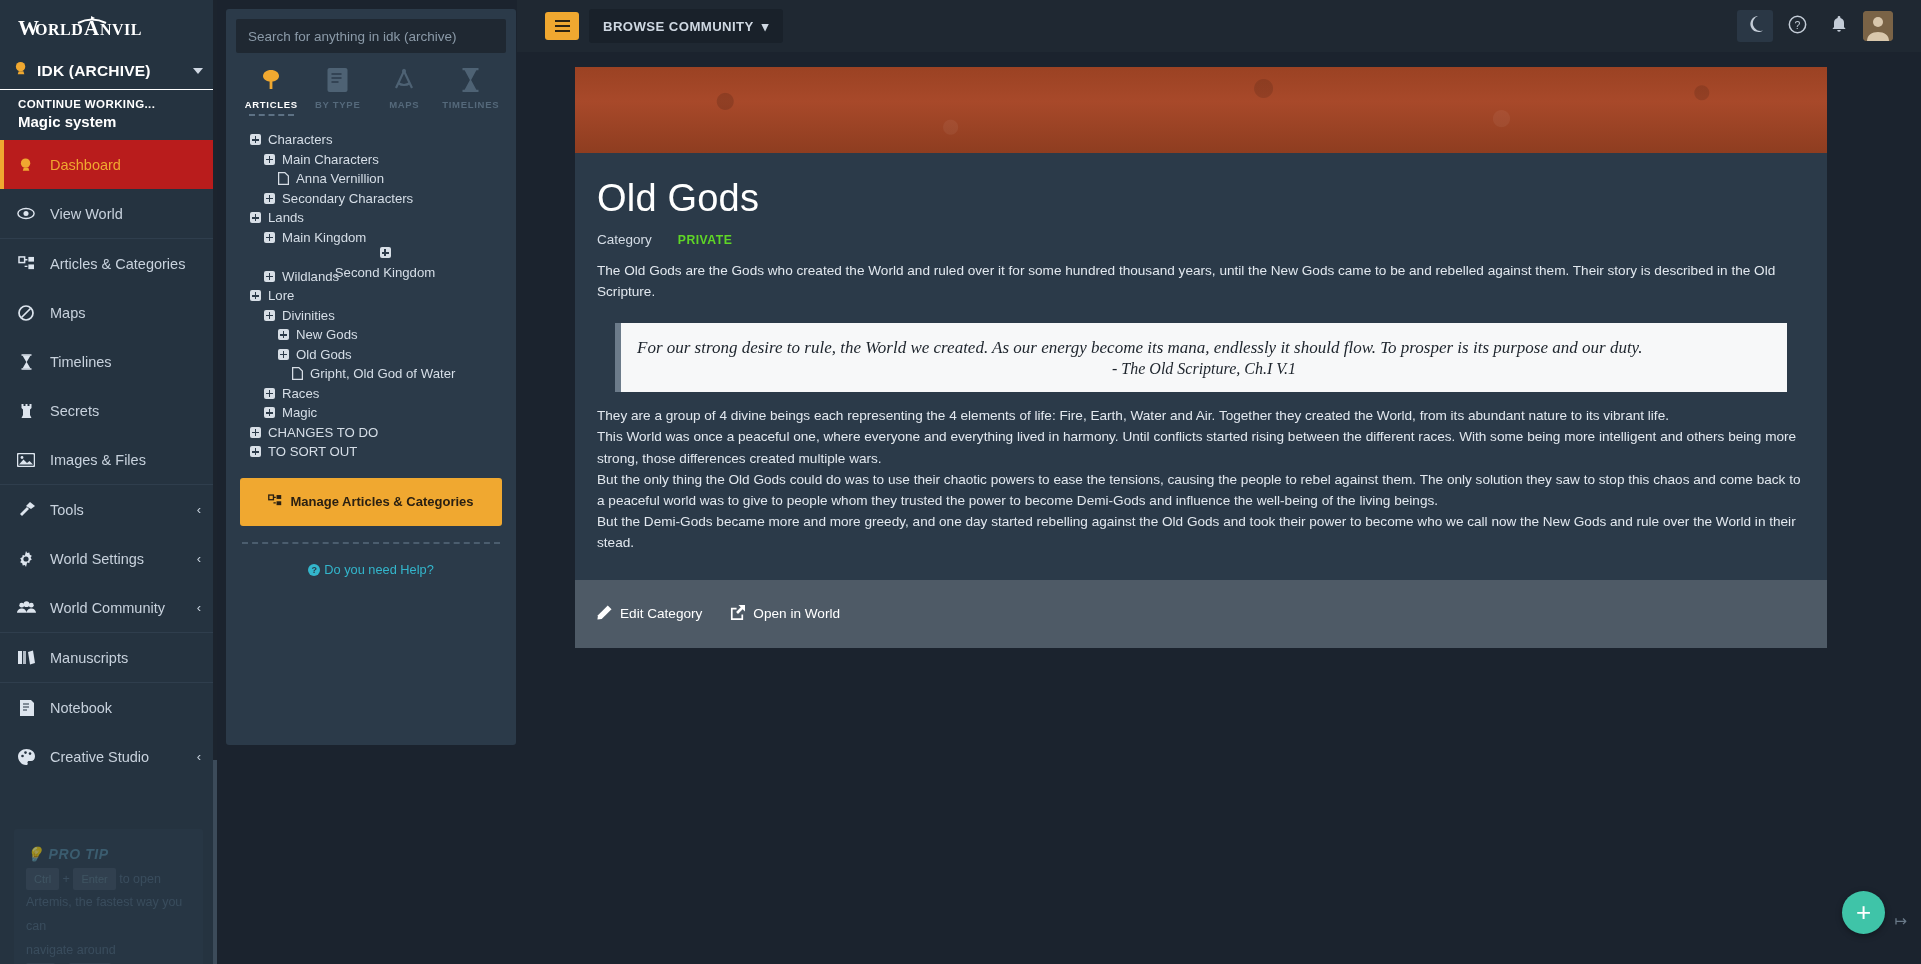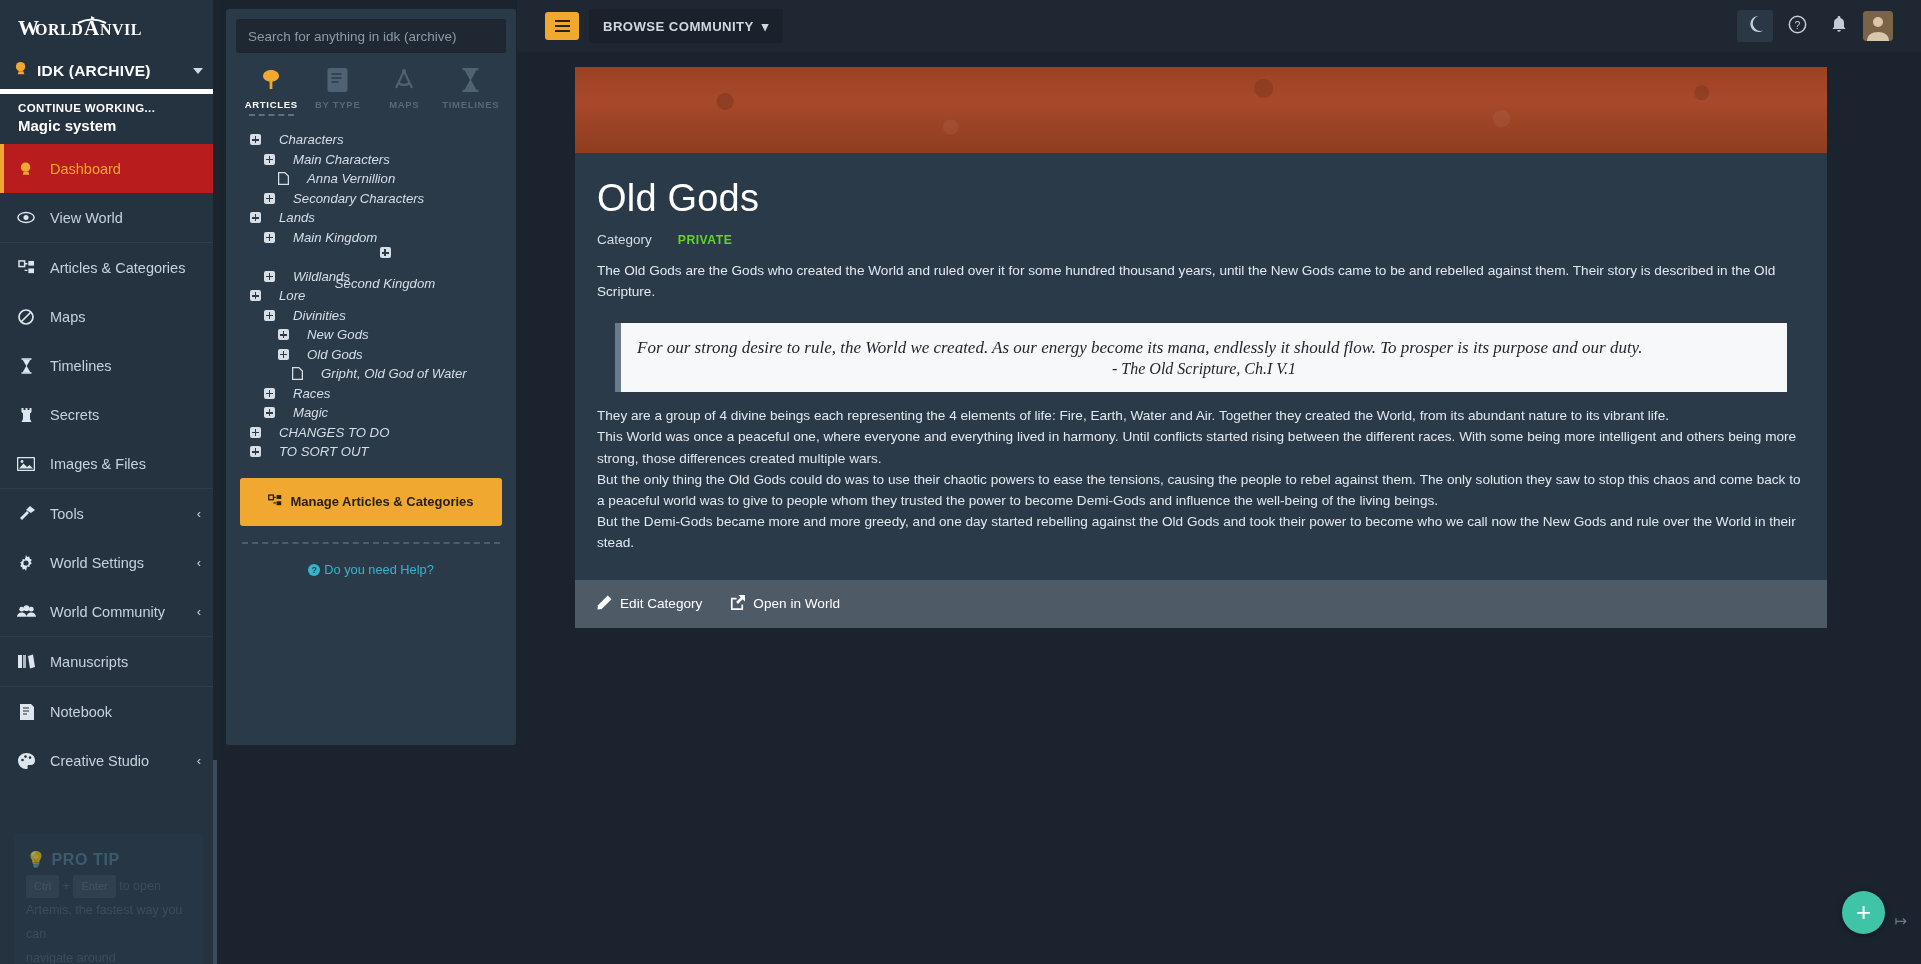--- a/index.html
+++ b/index.html
@@ -23,21 +23,21 @@
   .world-row {
     display:flex; align-items:center; gap:8px;
     padding:9px 14px 9px 14px; color:#fff;
     font-weight:bold; font-size:15.5px; letter-spacing:.2px;
     cursor:pointer;
   }
   .world-row .wname { flex:1; white-space:nowrap; overflow:hidden; }
   .caret-down { width:0;height:0;border-left:5px solid transparent;border-right:5px solid transparent;border-top:6px solid #cfd8e3; }
   .continue {
     padding:8px 18px 10px 18px;
-    border-top:5px solid #ffffff;
+    border-top:1px solid #ffffff;
   }
   .continue .ctitle { color:#fff; font-size:11.5px; font-weight:bold; letter-spacing:.4px; }
   .continue .cval { color:#fff; font-size:15px; font-weight:bold; margin-top:3px; }
 
   .nav { display:flex; flex-direction:column; }
   .nav-item {
     display:flex; align-items:center; gap:14px;
     height:49px; padding:0 16px; color:#c8d2dd; font-size:14.5px;
     cursor:pointer; position:relative;
   }
@@ -48,21 +48,21 @@
   .nav-item.active .ico { color:#f0a830; }
   .nav-item.active::before{ content:""; position:absolute; left:0;top:0;bottom:0;width:4px;background:#f0a830; }
   .nav-sep { height:1px; background:#2f3e4d; margin:0; }
 
   .protip {
     margin:48px 14px 0 14px; padding:12px 12px 10px 12px;
     background:#2a3948; border-radius:3px;
     color:#4a6275; font-size:12.5px; line-height:1.9;
     opacity:.55;
   }
-  .protip .pt-h { color:#4d7f96; font-weight:bold; letter-spacing:.6px; font-size:16px; }
+  .protip .pt-h { color:#4d7f96; font-weight:bold; letter-spacing:.6px; font-size:14px;font-style:italic; }
   .protip .kbd { display:inline-block; background:#3b4c5c; color:#55707f; border-radius:2px; padding:1px 8px; font-size:11px; }
 
   
   .sb-scroll { position:absolute; right:0; top:0; width:4px; height:964px; background:#1c242e; }
   .sb-scroll i { position:absolute; left:0; top:760px; width:4px; height:204px; background:#3c4b5a; display:block; }
 
   
   .midwrap { width:300px; flex:none; background:#1b232e; padding:9px 0 0 9px; position:relative; }
   .panel {
     width:290px; background:#2b3a49; border-radius:3px;
@@ -80,21 +80,21 @@
   .tab .t-ico { height:30px; display:flex; align-items:center; justify-content:center; color:#4e6274; }
   .tab .t-lbl { font-size:9.5px; letter-spacing:.7px; color:#55697b; font-weight:bold; margin-top:4px; }
   .tab.active .t-ico { color:#f0a830; }
   .tab.active .t-lbl { color:#fff; }
   .tab.active::after{
     content:""; position:absolute; left:16%; right:16%; bottom:0; height:0;
     border-bottom:2px dashed #5d7184;
   }
 
   .tree { margin-top:14px; padding-left:4px; }
-  .tnode { display:flex; align-items:center; gap:18px; height:19.5px; color:#d6dee7; font-size:13.2px; cursor:pointer;font-style:italic; }
+  .tnode { display:flex; align-items:center; gap:7px; height:19.5px; color:#d6dee7; font-size:13.2px; cursor:pointer; }
   .plusbox {
     width:11px;height:11px;background:#d7dee6;border-radius:2px;position:relative;flex:none;
   }
   .plusbox::before,.plusbox::after{content:"";position:absolute;background:#2b3a49;}
   .plusbox::before{left:2px;right:2px;top:5px;height:1.6px;}
   .plusbox::after{top:2px;bottom:2px;left:4.7px;width:1.6px;}
   .docico { width:11px;height:13px;flex:none;color:#d7dee6; }
 
   .manage-btn {
     margin:16px 4px 0 4px; height:48px; background:#f0a830; border-radius:3px;
@@ -148,21 +148,21 @@
     margin:21px 18px 0 18px; background:#f7f8f9; border-left:6px solid #6c7b8a;
     padding:15px 16px 14px 16px;
   }
   .quote .qt { font-family:"Liberation Serif", serif; font-style:italic; color:#1d242c; font-size:17px; }
   .quote .qa { font-family:"Liberation Serif", serif; font-style:italic; color:#1d242c; font-size:16px; text-align:center; margin-top:2px; }
 
   .body-p { margin-top:13px; color:#e2e8ef; font-size:13.6px; line-height:1.56; }
   .body-p p { margin-bottom:0; }
 
   .cardfoot {
-    margin-top:20px; background:#4e5a66; height:48px;
+    margin-top:20px; background:#4e5a66; height:68px;
     display:flex; align-items:center; gap:28px; padding:0 22px;
   }
   .foot-a { display:flex; align-items:center; gap:8px; color:#fff; font-size:13.6px; cursor:pointer; }
 
   .fab {
     position:absolute; right:36px; bottom:30px; width:43px;height:43px;border-radius:50%;
     background:#3fc4a8; color:#fff; display:flex;align-items:center;justify-content:center;
     font-size:26px; font-weight:300; cursor:pointer; box-shadow:0 2px 6px rgba(0,0,0,.35);
   }
   .collapse-tick { position:absolute; right:14px; bottom:34px; color:#6a7a89; font-size:15px; cursor:pointer; }

